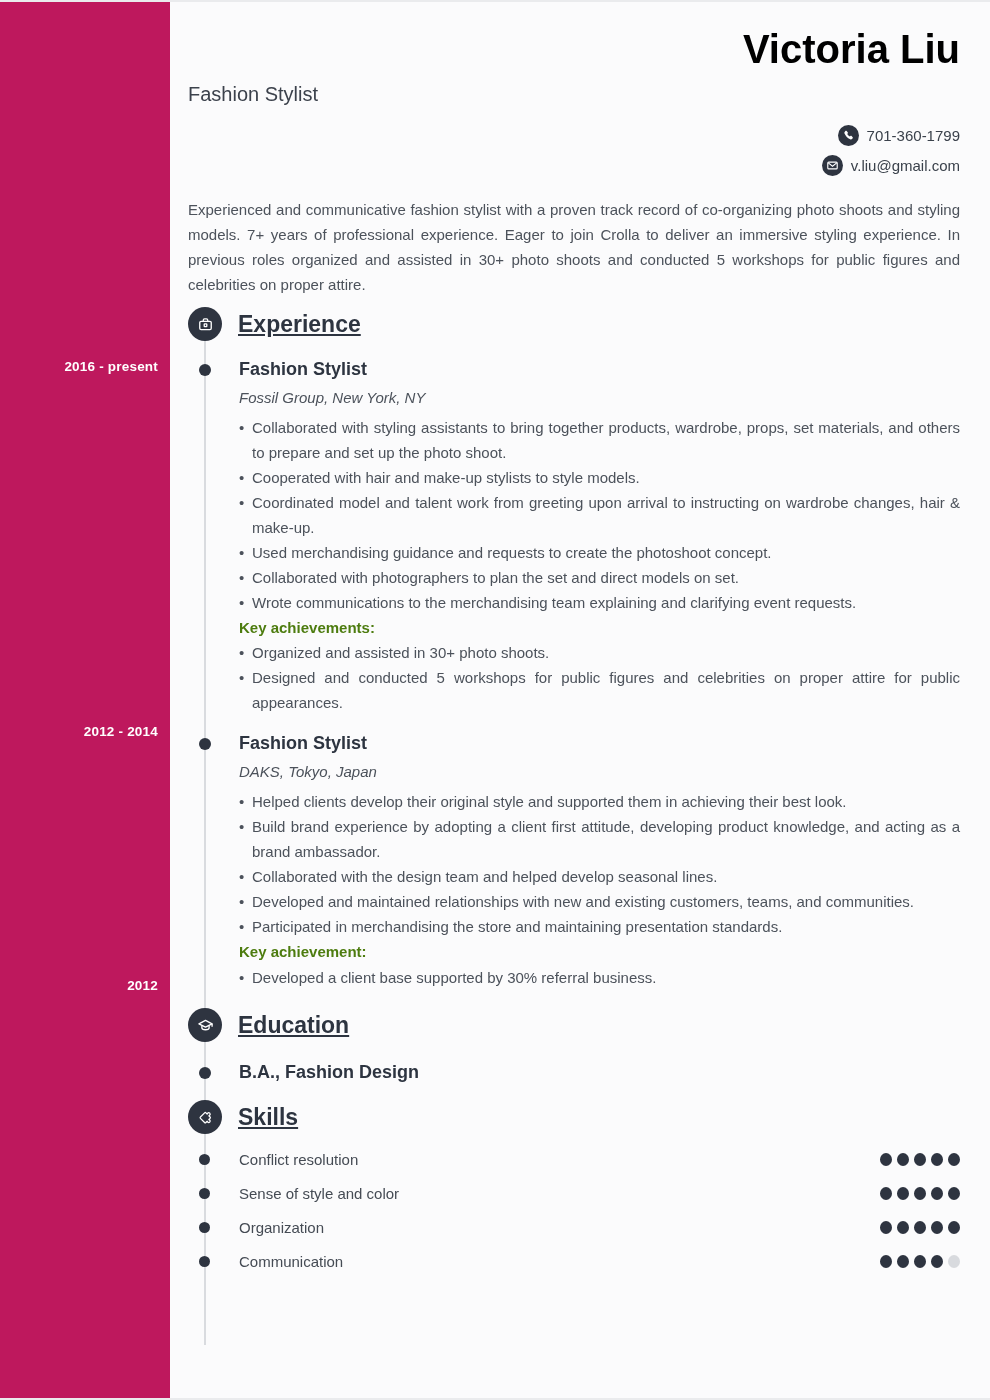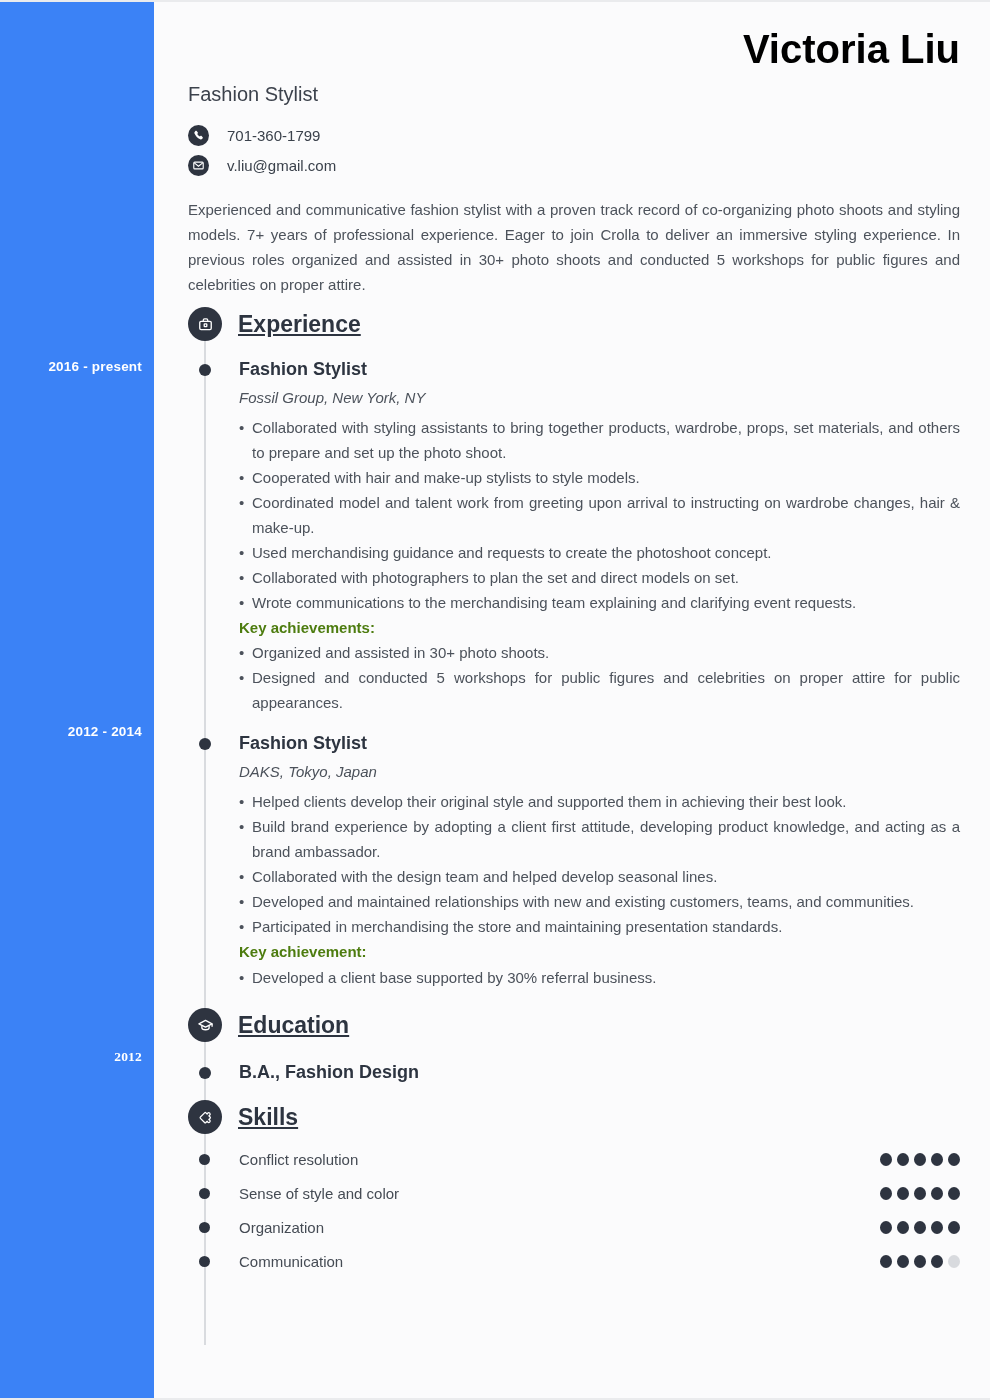--- a/index.html
+++ b/index.html
@@ -5,35 +5,35 @@
   * { margin:0; padding:0; box-sizing:border-box; }
   html,body { background:#ffffff; }
   .page {
     position:relative; width:990px; height:1400px; overflow:hidden;
     background:#fbfbfc; font-family:"Liberation Sans", sans-serif; color:#4c525b;
   }
   .edge { position:absolute; left:0; width:100%; height:2px; background:#eaebed; z-index:5; }
   .edge-top { top:0; } .edge-bottom { bottom:0; }
 
   
-  .sidebar { position:absolute; left:0; top:2px; bottom:2px; width:154px; background:#3b82f6; z-index:2; }
+  .sidebar { position:absolute; left:0; top:2px; bottom:2px; width:170px; background:#be185d; z-index:2; }
   .side-date { position:absolute; right:12px; left:0; text-align:right; color:#ffffff;
     font-size:13.5px; font-weight:bold; letter-spacing:.2px; }
-  .side-date.d0 { top:357px; } .side-date.d1 { top:722px; } .side-date.d2 { top:1047px;font-family:Liberation Serif, serif; }
+  .side-date.d0 { top:357px; } .side-date.d1 { top:722px; } .side-date.d2 { top:976px; }
 
   
   .timeline-line { position:absolute; left:204px; top:340px; width:2px; height:1005px; background:#d9dbdf; z-index:0; }
 
   .main { position:absolute; left:188px; top:0; width:772px; z-index:1; }
 
   .name { margin-top:26px; font-size:40px; line-height:46px; font-weight:bold; color:#000000;text-align:right; }
   .job-headline { margin-top:9px; font-size:20px; line-height:26px; color:#3c424c; }
 
   .contact { margin-top:17px; }
-  .contact-row { display:flex; align-items:center; gap:18px; height:22px; margin-bottom:8px; }
+  .contact-row { display:flex; align-items:center; gap:8px; height:22px; margin-bottom:8px;justify-content:flex-end; }
   .c-icon { width:21px; height:21px; border-radius:50%; background:#2e3440; display:flex; align-items:center; justify-content:center; flex:0 0 21px; }
   .contact-text { font-size:15px; color:#3a414b; }
 
   .summary { margin-top:21px; font-size:15px; line-height:25px; text-align:justify; color:#4c525b; }
 
   .section-header { display:flex; align-items:center; gap:16px; margin-top:10px; position:relative; }
   .icon-circle { width:34px; height:34px; border-radius:50%; background:#2e3440; display:flex; align-items:center; justify-content:center; flex:0 0 34px; }
   .section-title { font-size:23px; font-weight:bold; color:#2d3440;text-decoration:underline; }
 
   .entry { position:relative; padding-left:51px; margin-top:16px; }

